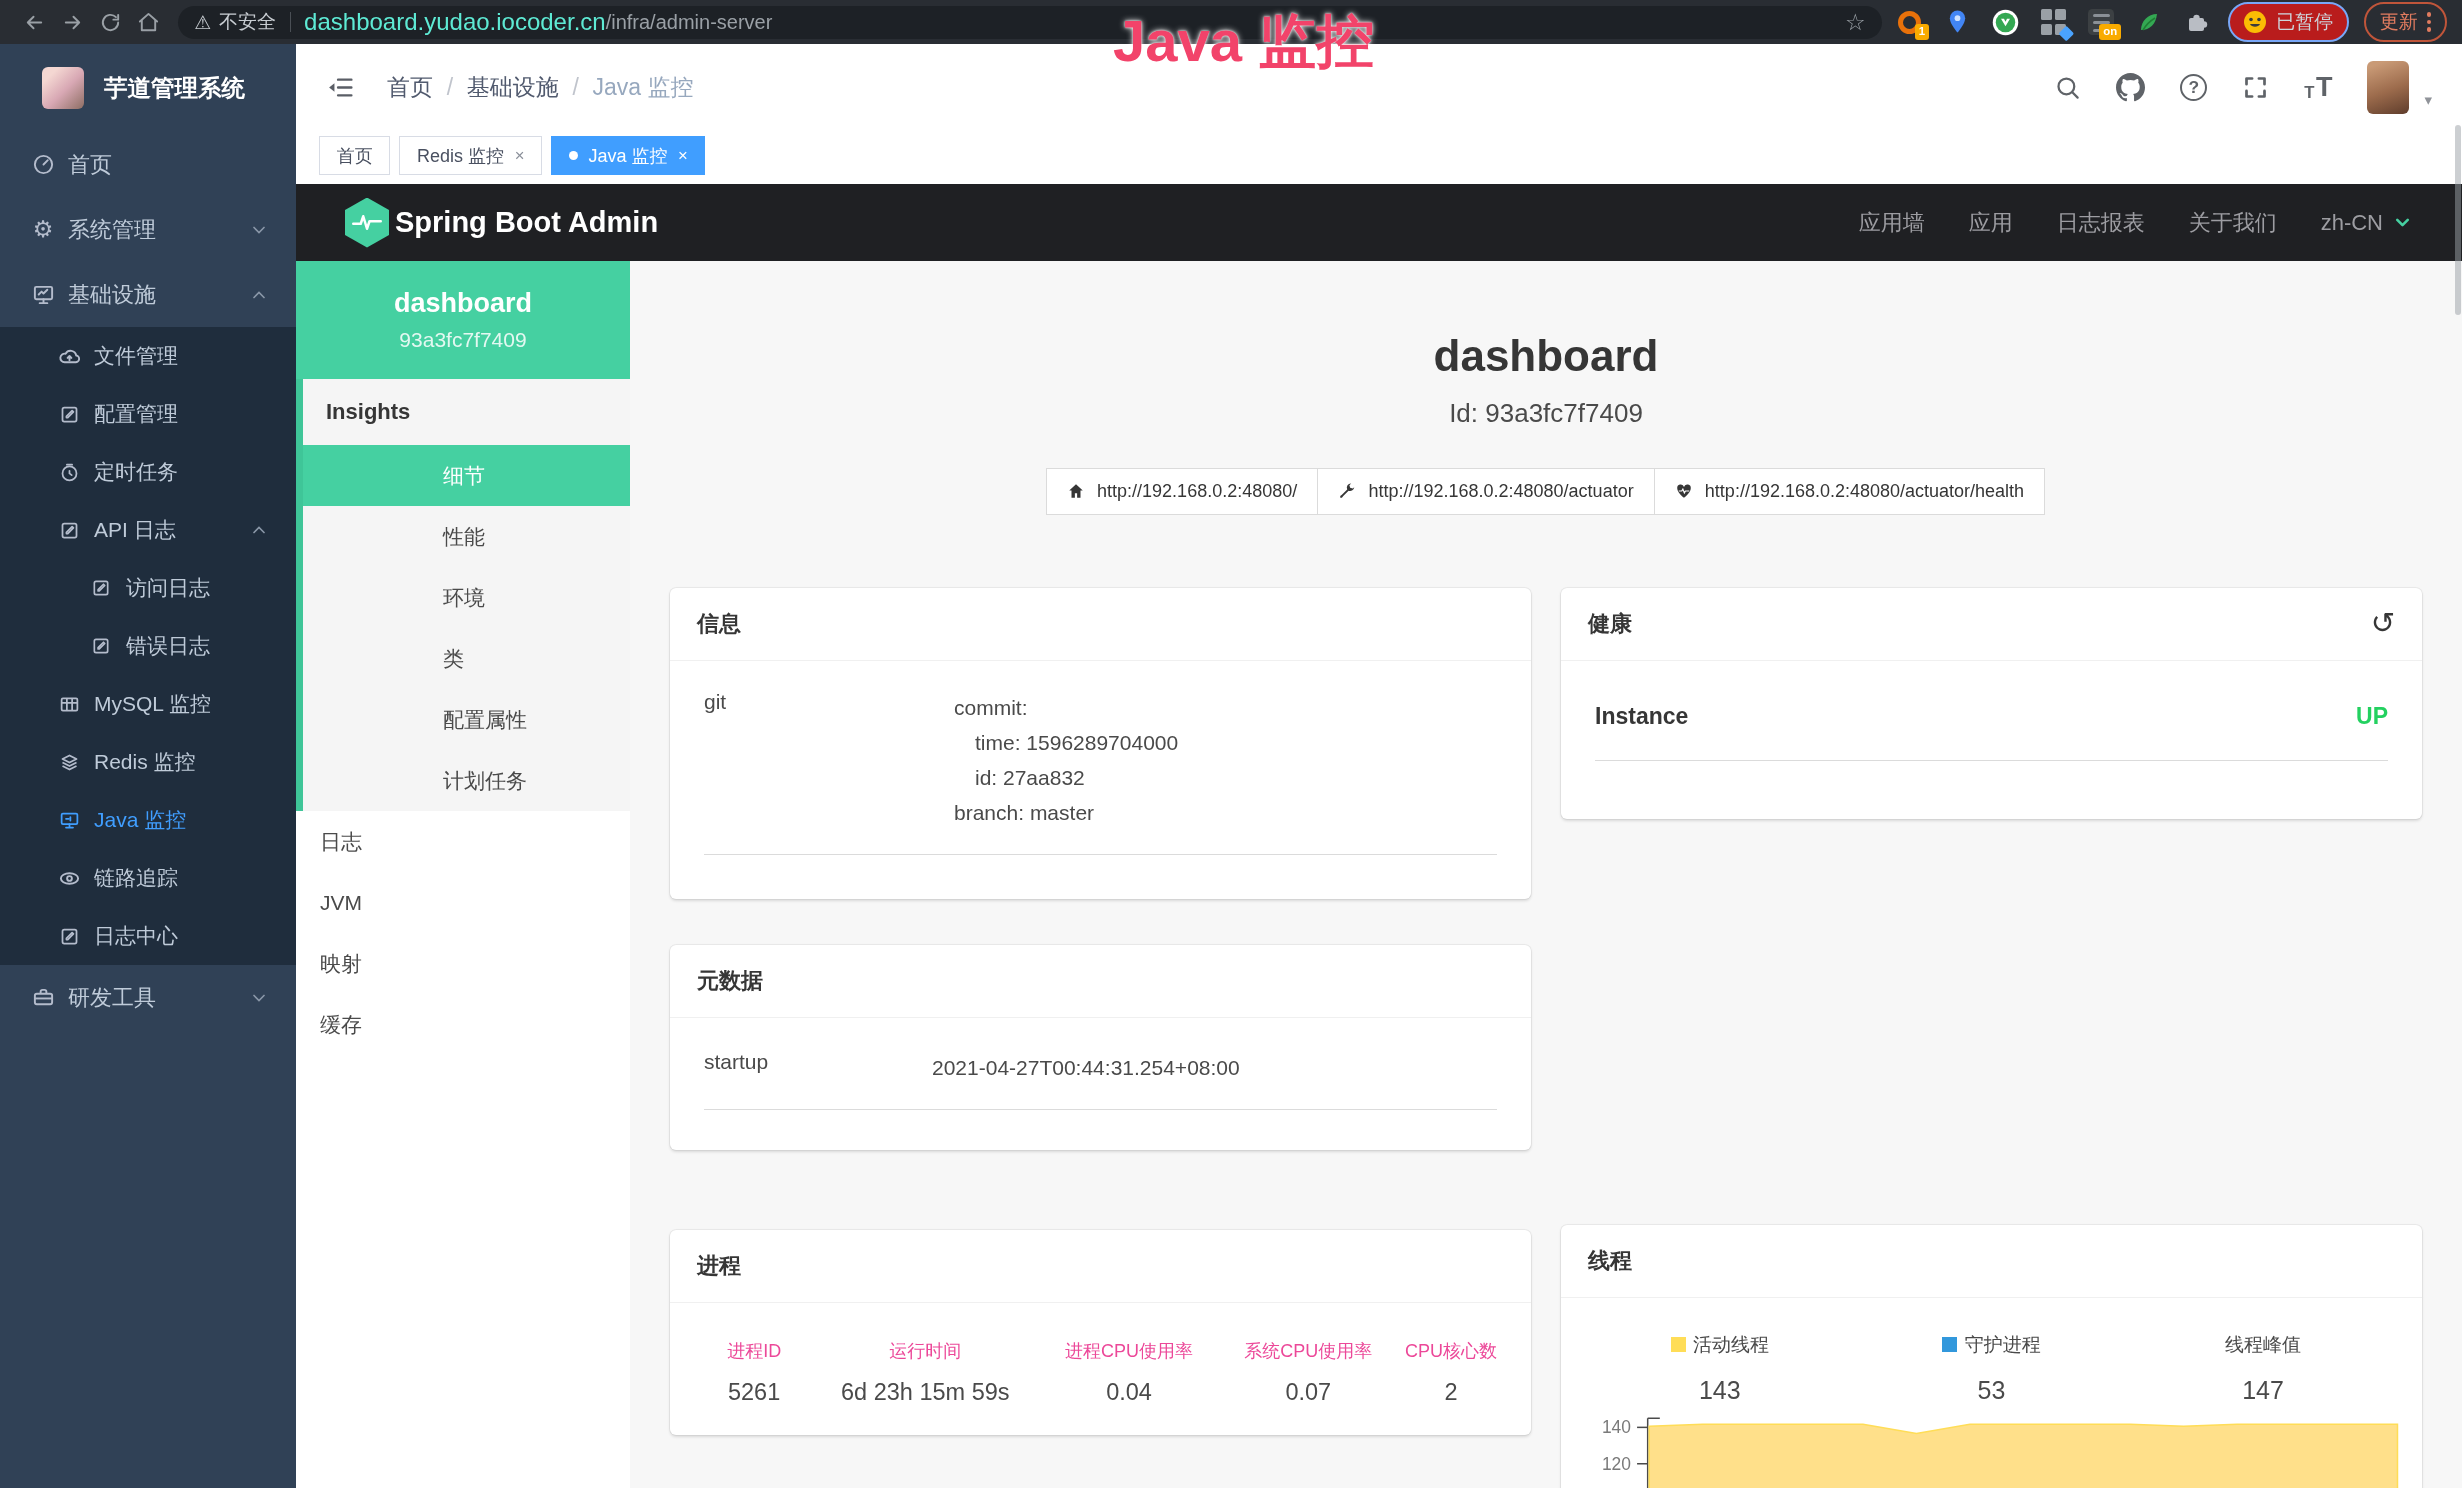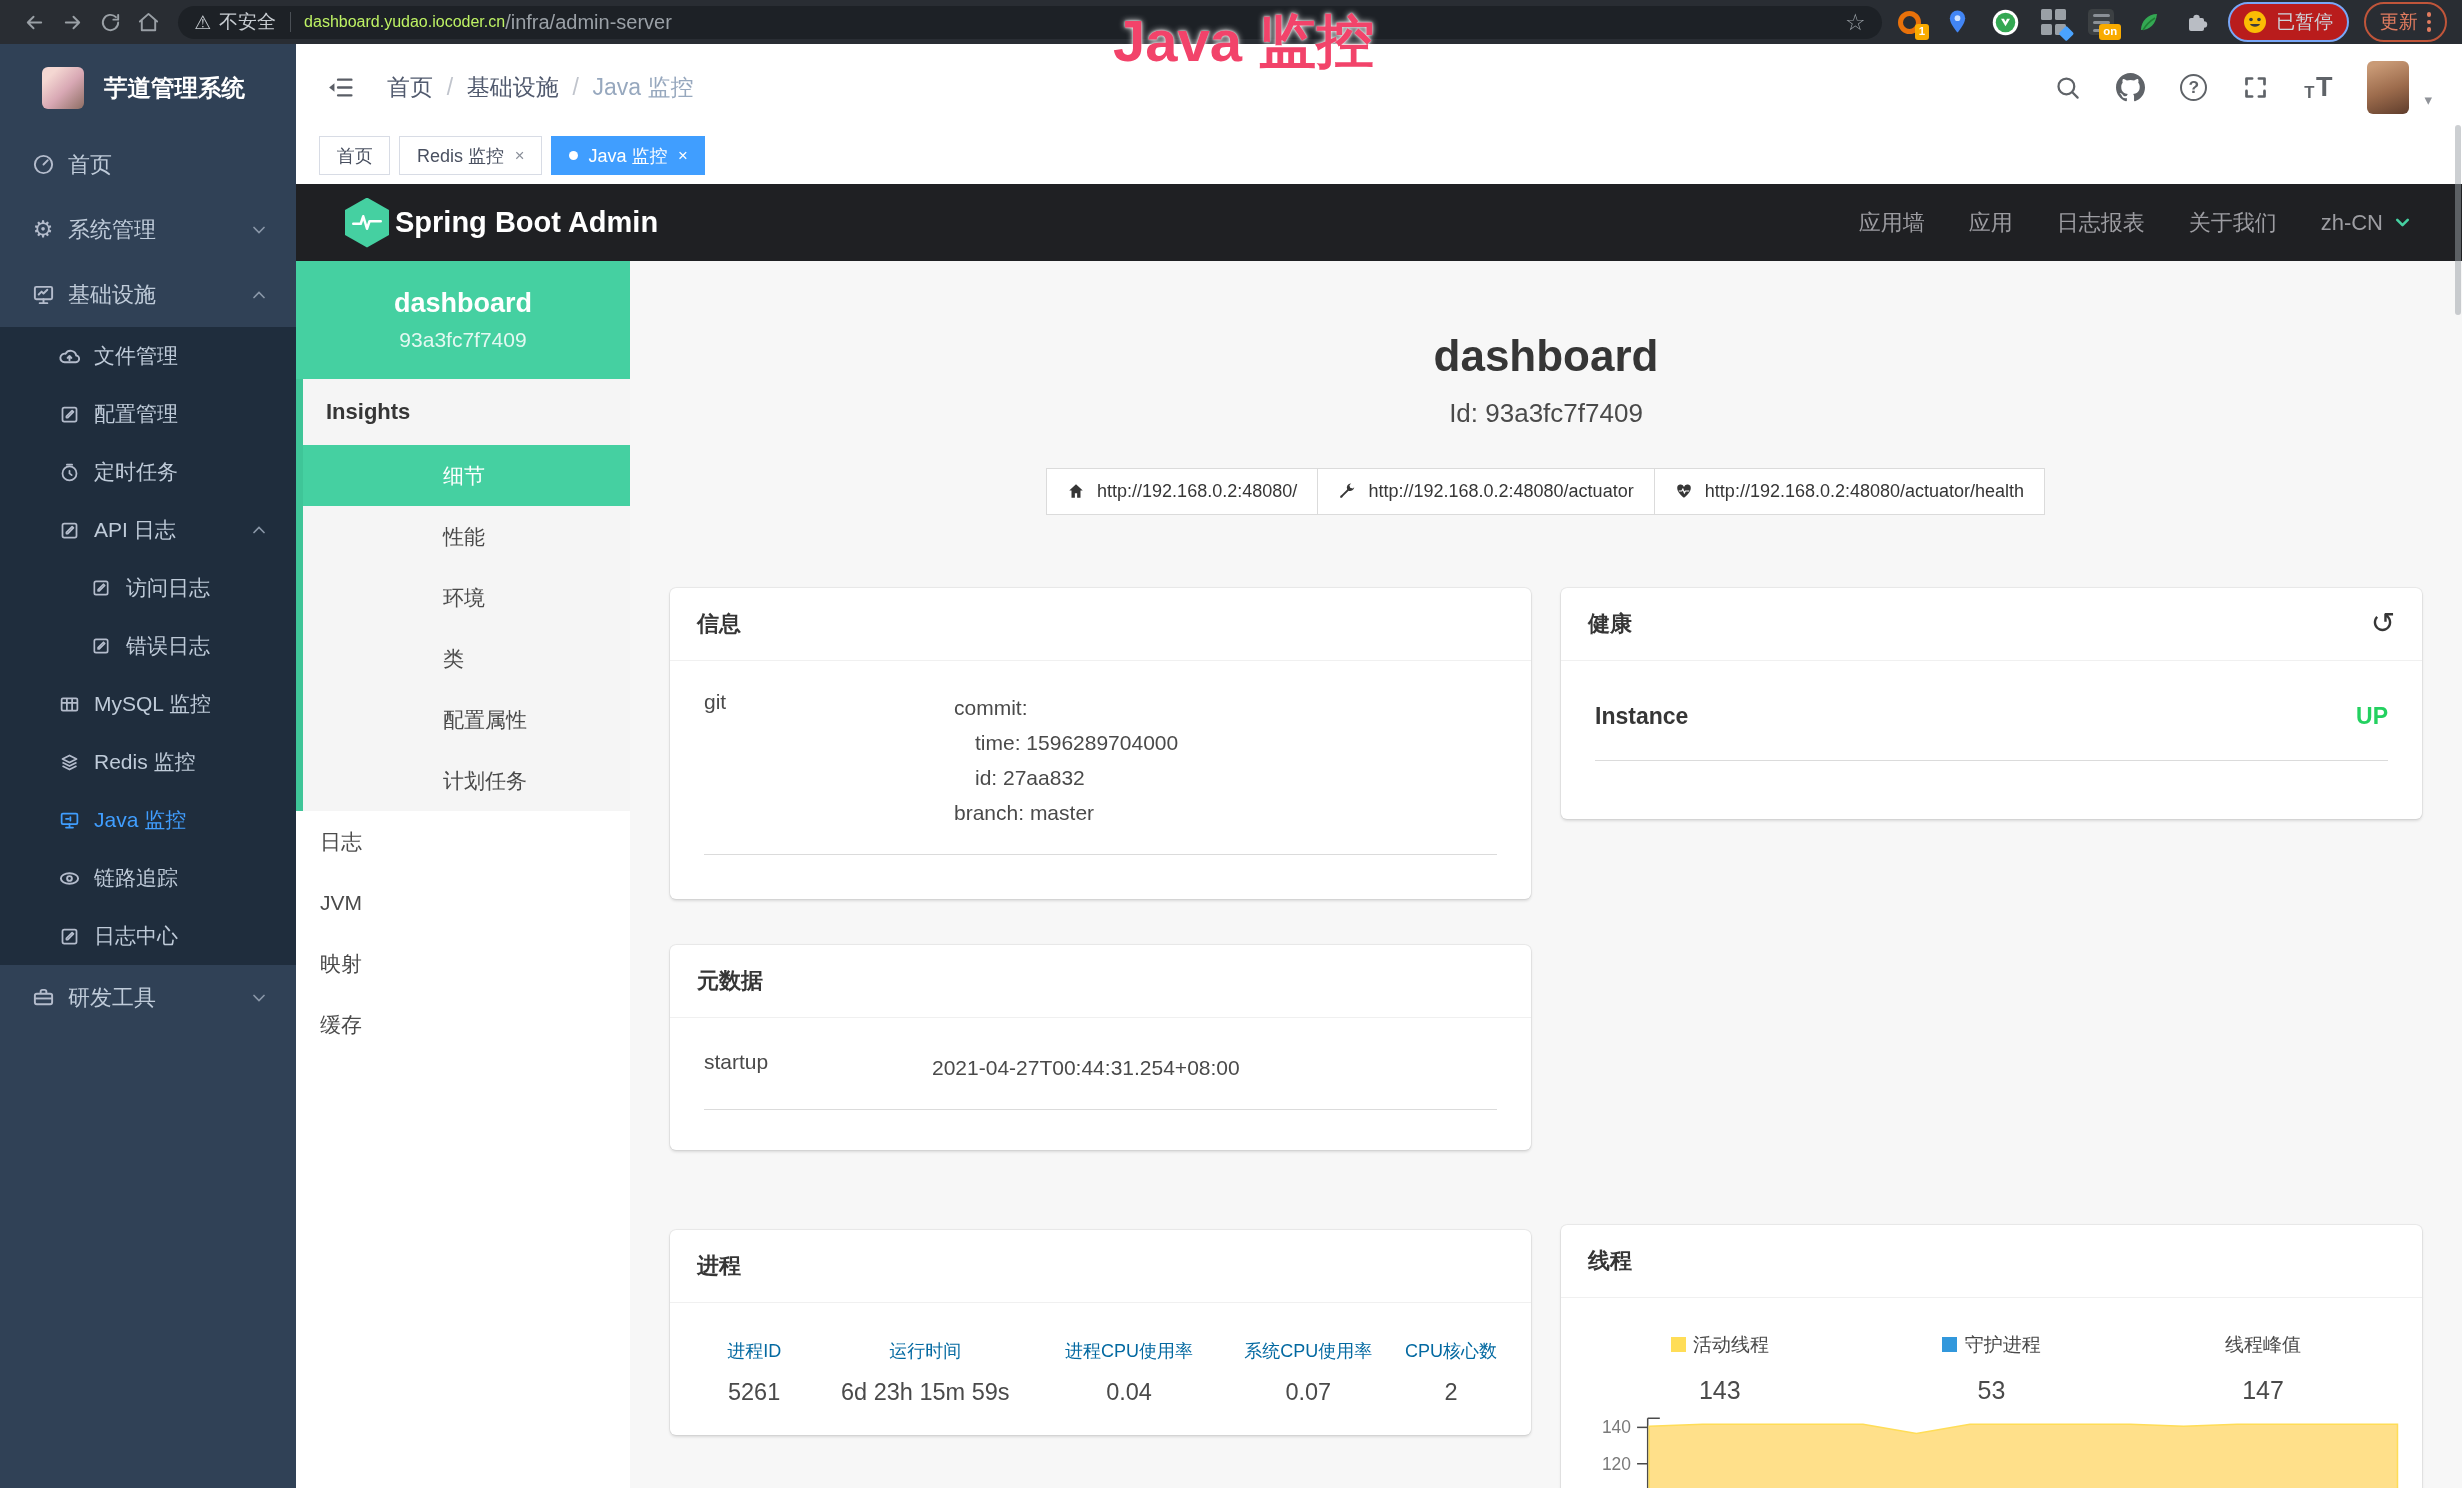--- a/index.html
+++ b/index.html
@@ -8,21 +8,21 @@
   svg{display:block;}
   .screen{position:relative;width:2462px;height:1489px;overflow:hidden;}
 
   
   .browser-bar{height:44px;background:#292d33;display:flex;align-items:center;padding:0 15px;}
   .nav-ic{width:38px;height:38px;display:flex;align-items:center;justify-content:center;color:#9aa0a6;flex-shrink:0;}
   .omnibox{flex:1;height:33px;background:#1d2126;border-radius:16.7px;display:flex;align-items:center;padding:0 16.7px;margin:0 13.7px 0 10.6px;min-width:0;}
   .omnibox .warn{color:#c7ccd1;font-size:19px;margin-right:7.6px;}
   .omnibox .sec{color:#c7ccd1;font-size:19px;}
   .omnibox .div{width:0.8px;height:20px;background:#4a4f55;margin:0 13.7px;}
-  .omnibox .host{color:#bef264;font-size:16px;white-space:nowrap;}
+  .omnibox .host{color:#5eead4;font-size:24px;white-space:nowrap;}
   .omnibox .path{color:#9aa0a6;font-size:20px;white-space:nowrap;}
   .omnibox .sp{flex:1;}
   .omnibox .star{color:#9aa0a6;font-size:23px;}
   .ext-strip{display:flex;align-items:center;gap:21px;margin-right:16.7px;flex-shrink:0;}
   .ext{position:relative;width:27px;height:27px;display:flex;align-items:center;justify-content:center;}
   .ext .badge{position:absolute;right:-6px;bottom:-4.6px;background:#f9ab00;color:#fff;font-size:11.4px;line-height:1;padding:2.3px 3.8px;border-radius:3px;font-weight:bold;}
   .ring{width:23px;height:23px;border:5.3px solid #e8710a;border-radius:50%;}
   .gridext{display:grid;grid-template-columns:11.4px 11.4px;grid-gap:3px;}
   .gridext i{width:11.4px;height:11.4px;background:#9aa0a6;border-radius:1.5px;}
   .gridext .pinb{position:absolute;right:-4.6px;bottom:-3px;width:10.6px;height:10.6px;background:#4aa3ff;transform:rotate(45deg);border-radius:1.5px;}
@@ -110,21 +110,21 @@
   .kv{display:flex;padding-top:29px;font-size:21px;color:#4a4a4a;}
   .kv .k{width:250px;flex-shrink:0;}
   .kv .v{line-height:35px;}
   .kv .ind{padding-left:21px;}
   .divider{border-bottom:1.5px solid #dbdbdb;margin-top:24px;}
   .hrow{display:flex;align-items:center;padding-top:42px;}
   .hk{font-size:23px;font-weight:bold;color:#363636;}
   .hv{margin-left:auto;font-size:23px;font-weight:bold;}
   .pgrid{display:flex;text-align:center;padding-top:36px;}
   .pgrid .c0{width:15%;}.pgrid .c1{width:27%;}.pgrid .c2{width:23%;}.pgrid .c3{width:21%;}.pgrid .c4{width:14%;}
-  .phead{font-size:18px;color:#0369a1;}
+  .phead{font-size:18px;color:#ec4899;}
   .pvals{font-size:23.5px;color:#4a4a4a;margin-top:4.6px;}
   .legend{display:flex;text-align:center;padding-top:34px;}
   .legend .lcell{width:33.33%;}
   .lg-label{display:flex;align-items:center;justify-content:center;gap:7.6px;font-size:19px;color:#4a4a4a;}
   .sq{width:15px;height:15px;flex-shrink:0;}
   .sq-yellow{background:#ffdd57;}
   .sq-blue{background:#3298dc;}
   .lg-val{font-size:25px;color:#4a4a4a;margin-top:18px;}
   .chart{margin-top:10.6px;}
   .chart text{font-size:23px;fill:#7a7a7a;font-family:"Liberation Sans","DejaVu Sans",sans-serif;}

